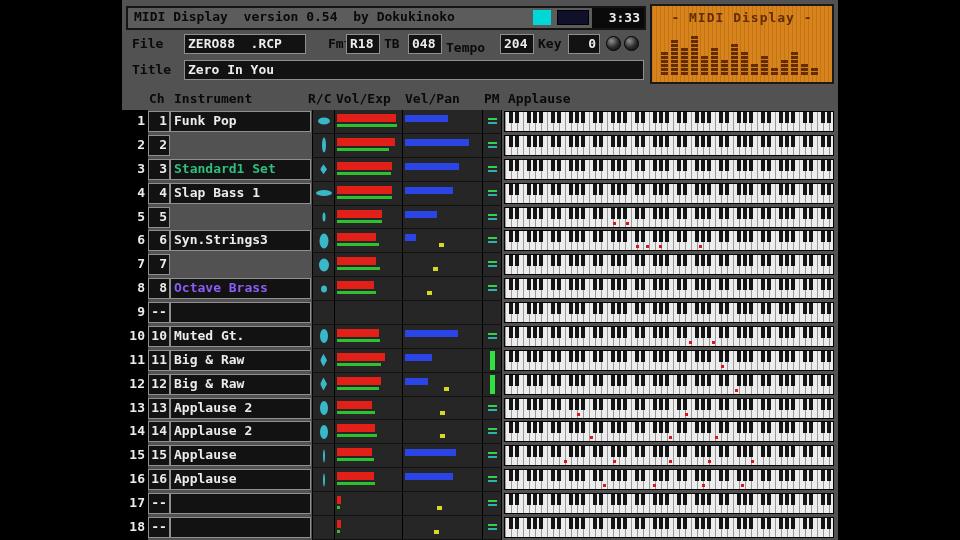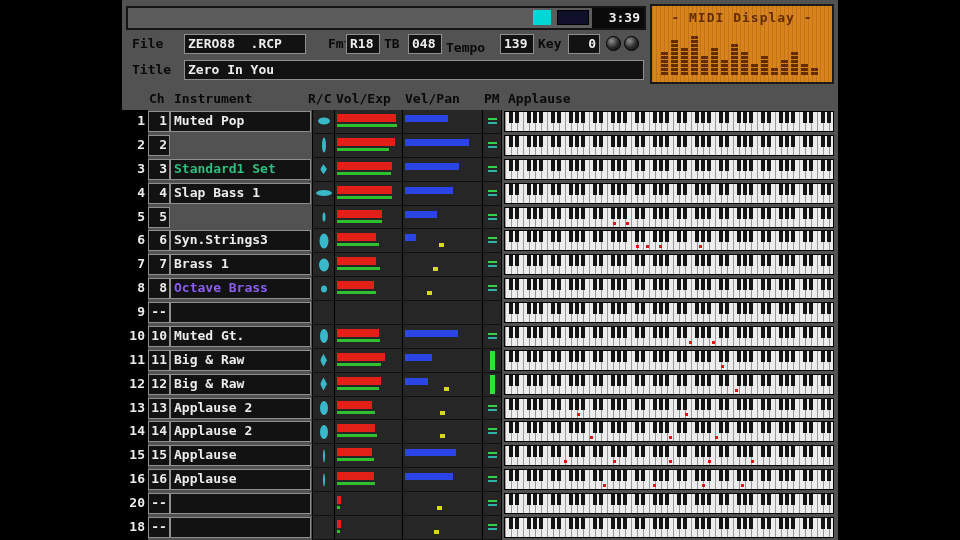--- a/index.html
+++ b/index.html
@@ -87,23 +87,24 @@
             transparent 38px 42px);
           background-size:42px 100%; background-repeat:repeat; }
   .note { position:absolute; bottom:2px; width:3px; height:3px; z-index:2; }
 </style>
 </head>
 <body>
 
 <div id="screen">
 
   <div id="titlebar">
+    <span class="t">MIDI Display  version 0.54  by Dokukinoko</span>
     <span id="act" style="background: rgb(0, 216, 216);"></span>
     <span id="cnt"></span>
-    <span id="time">3:39</span>
+    <span id="time">3:33</span>
   </div>
 
   <div id="lcd" style="background: rgb(216, 131, 28);">
     <div id="lcd-title" style="color: rgb(102, 46, 0);">- MIDI Display -</div>
     <div id="spectrum">
         <div class="sbar" style="height: 24px; background: repeating-linear-gradient(0deg, rgb(102, 46, 0) 0px, rgb(102, 46, 0) 3px, rgb(216, 131, 28) 3px, rgb(216, 131, 28) 4px);"></div>
         <div class="sbar" style="height: 36px; background: repeating-linear-gradient(0deg, rgb(102, 46, 0) 0px, rgb(102, 46, 0) 3px, rgb(216, 131, 28) 3px, rgb(216, 131, 28) 4px);"></div>
         <div class="sbar" style="height: 28px; background: repeating-linear-gradient(0deg, rgb(102, 46, 0) 0px, rgb(102, 46, 0) 3px, rgb(216, 131, 28) 3px, rgb(216, 131, 28) 4px);"></div>
         <div class="sbar" style="height: 40px; background: repeating-linear-gradient(0deg, rgb(102, 46, 0) 0px, rgb(102, 46, 0) 3px, rgb(216, 131, 28) 3px, rgb(216, 131, 28) 4px);"></div>
         <div class="sbar" style="height: 20px; background: repeating-linear-gradient(0deg, rgb(102, 46, 0) 0px, rgb(102, 46, 0) 3px, rgb(216, 131, 28) 3px, rgb(216, 131, 28) 4px);"></div>
@@ -121,21 +122,21 @@
       </div>
   </div>
 
   <span class="lbl" style="left:10px;top:35px">File</span>
   <span class="dbox" style="left:62px;top:34px;width:122px;height:20px">ZERO88  .RCP</span>
   <span class="lbl" style="left:206px;top:35px">Fmt</span>
   <span class="dbox" style="left:224px;top:34px;width:34px;height:20px">R18</span>
   <span class="lbl" style="left:262px;top:35px">TB</span>
   <span class="dbox" style="left:286px;top:34px;width:34px;height:20px">048</span>
   <span class="lbl" style="left:324px;top:39px">Tempo</span>
-  <span class="dbox" style="left:378px;top:34px;width:34px;height:20px">139</span>
+  <span class="dbox" style="left:378px;top:34px;width:34px;height:20px">204</span>
   <span class="lbl" style="left:416px;top:35px">Key</span>
   <span class="dbox" style="left:446px;top:34px;width:32px;height:20px;text-align:right">0</span>
   <span class="knob" style="left:484px;top:36px"></span>
   <span class="knob" style="left:502px;top:36px"></span>
 
   <span class="lbl" style="left:10px;top:61px">Title</span>
   <span class="dbox" style="left:62px;top:60px;width:460px;height:20px">Zero In You</span>
 
   <span class="lbl" style="left:27px;top:90px">Ch</span>
   <span class="lbl" style="left:52px;top:90px">Instrument</span>
@@ -143,21 +144,21 @@
   <span class="lbl" style="left:214px;top:90px">Vol/Exp</span>
   <span class="lbl" style="left:283px;top:90px">Vel/Pan</span>
   <span class="lbl" style="left:362px;top:90px">PM</span>
   <span class="lbl" style="left:386px;top:90px">Applause</span>
 
   <div id="chstrip"></div>
   <div id="rows">
       <div class="row">
         <div class="c-ch">1</div>
         <div class="c-num">1</div>
-        <div class="c-name" style="color: rgb(236, 236, 236);">Muted Pop</div>
+        <div class="c-name" style="color: rgb(236, 236, 236);">Funk Pop</div>
         <div class="mid c-rc">
           <span class="rc-shape" style="width: 12px; height: 7px; background: rgb(56, 184, 200); border-radius: 50%;"></span>
         </div>
         <div class="mid c-vol">
           <span class="bar-vol" style="width: 59px; background: rgb(226, 32, 24);"></span>
           <span class="bar-exp" style="width: 60px; background: rgb(47, 192, 47);"></span>
         </div>
         <div class="mid c-vel">
           <span class="bar-vel" style="width: 43px; background: rgb(42, 68, 230);"></span>
         </div>
@@ -270,21 +271,20 @@
         <div class="c-kb">
           <span class="note" style="left: 40%; background: rgb(224, 20, 20);"></span>
           <span class="note" style="left: 43%; background: rgb(224, 20, 20);"></span>
           <span class="note" style="left: 47%; background: rgb(224, 20, 20);"></span>
           <span class="note" style="left: 59%; background: rgb(224, 20, 20);"></span>
         </div>
       </div>
       <div class="row">
         <div class="c-ch">7</div>
         <div class="c-num">7</div>
-        <div class="c-name" style="color: rgb(236, 236, 236);">Brass 1</div>
         <div class="mid c-rc">
           <span class="rc-shape" style="width: 10px; height: 13px; background: rgb(56, 184, 200); border-radius: 50%;"></span>
         </div>
         <div class="mid c-vol">
           <span class="bar-vol" style="width: 39px; background: rgb(226, 32, 24);"></span>
           <span class="bar-exp" style="width: 43px; background: rgb(47, 192, 47);"></span>
         </div>
         <div class="mid c-vel">
           <span class="tick-pan" style="left: 30px; background: rgb(216, 216, 32);"></span>
         </div>
@@ -482,21 +482,21 @@
           <span class="pm-dash2" style="background: rgb(47, 178, 168);"></span>
         </div>
         <div class="c-kb">
           <span class="note" style="left: 30%; background: rgb(224, 20, 20);"></span>
           <span class="note" style="left: 45%; background: rgb(224, 20, 20);"></span>
           <span class="note" style="left: 60%; background: rgb(224, 20, 20);"></span>
           <span class="note" style="left: 72%; background: rgb(224, 20, 20);"></span>
         </div>
       </div>
       <div class="row">
-        <div class="c-ch">20</div>
+        <div class="c-ch">17</div>
         <div class="c-num" style="text-align: center; padding-right: 0px;">--</div>
         <div class="c-name" style="color: rgb(236, 236, 236);"></div>
         <div class="mid c-rc"></div>
         <div class="mid c-vol">
           <span class="bar-vol" style="width: 4px; background: rgb(226, 32, 24);"></span>
           <span class="bar-exp" style="width: 3px; background: rgb(47, 192, 47);"></span>
         </div>
         <div class="mid c-vel">
           <span class="tick-pan" style="left: 34px; background: rgb(216, 216, 32);"></span>
         </div>

